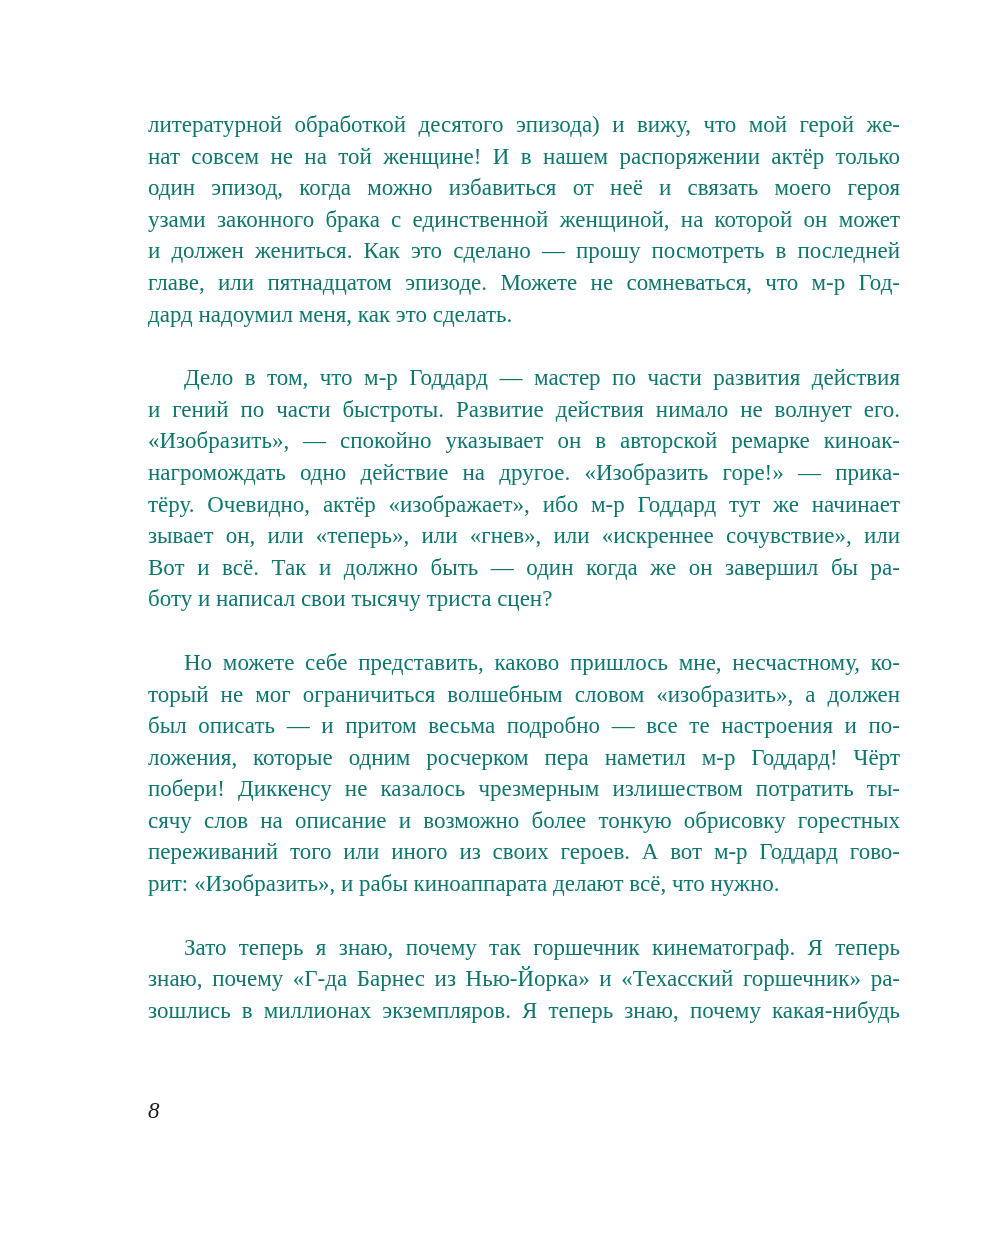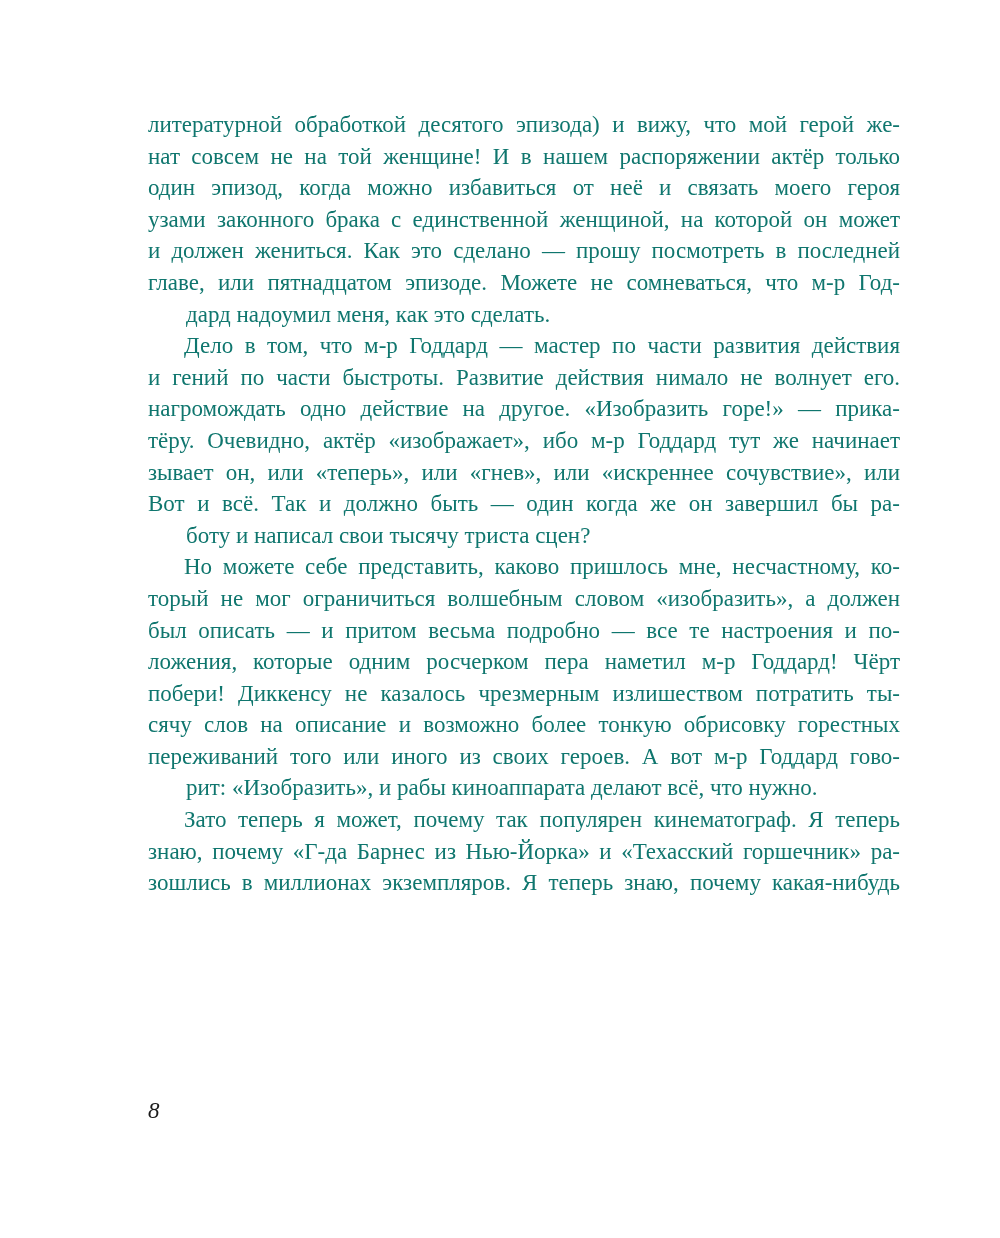--- a/index.html
+++ b/index.html
@@ -5,22 +5,22 @@
   html, body { margin: 0; padding: 0; background: #ffffff; }
   body { width: 1000px; height: 1238px; position: relative; overflow: hidden; }
   .page {
     position: absolute; left: 148px; top: 109px; width: 752px;
     font-family: "Liberation Serif", serif; font-size: 23px; color: #0f766e;
   }
   .line {
     display: block; height: 31.6px; line-height: 31.6px; white-space: nowrap;
     text-align: justify; text-align-last: justify;
   }
-  .line.indent { padding-left: 36px; }
-  .line.last { text-align-last: left; margin-left: 38px; }
+  .line.indent { padding-left: 36px; margin-top: 32px; }
+  .line.last { text-align-last: left; }
   .pagenum {
     position: absolute; left: 148px; top: 1098px;
     font-family: "Liberation Serif", serif; font-style: italic; font-size: 23px; color: #1a1a1a;
   }
 </style>
 </head>
 <body>
 
 <div class="page" id="page-body">
     <div>
@@ -28,35 +28,36 @@
       <span class="line">нат совсем не на той женщине! И в нашем распоряжении актёр только</span>
       <span class="line">один эпизод, когда можно избавиться от неё и связать моего героя</span>
       <span class="line">узами законного брака с единственной женщиной, на которой он может</span>
       <span class="line">и должен жениться. Как это сделано — прошу посмотреть в последней</span>
       <span class="line">главе, или пятнадцатом эпизоде. Можете не сомневаться, что м-р Год-</span>
       <span class="line last">дард надоумил меня, как это сделать.</span>
     </div>
     <div>
       <span class="line indent">Дело в том, что м-р Годдард — мастер по части развития действия</span>
       <span class="line">и гений по части быстроты. Развитие действия нимало не волнует его.</span>
+      <span class="line">«Изобразить», — спокойно указывает он в авторской ремарке киноак-</span>
       <span class="line">нагромождать одно действие на другое. «Изобразить горе!» — прика-</span>
       <span class="line">тёру. Очевидно, актёр «изображает», ибо м-р Годдард тут же начинает</span>
       <span class="line">зывает он, или «теперь», или «гнев», или «искреннее сочувствие», или</span>
       <span class="line">Вот и всё. Так и должно быть — один когда же он завершил бы ра-</span>
       <span class="line last">боту и написал свои тысячу триста сцен?</span>
     </div>
     <div>
       <span class="line indent">Но можете себе представить, каково пришлось мне, несчастному, ко-</span>
       <span class="line">торый не мог ограничиться волшебным словом «изобразить», а должен</span>
       <span class="line">был описать — и притом весьма подробно — все те настроения и по-</span>
       <span class="line">ложения, которые одним росчерком пера наметил м-р Годдард! Чёрт</span>
       <span class="line">побери! Диккенсу не казалось чрезмерным излишеством потратить ты-</span>
       <span class="line">сячу слов на описание и возможно более тонкую обрисовку горестных</span>
       <span class="line">переживаний того или иного из своих героев. А вот м-р Годдард гово-</span>
       <span class="line last">рит: «Изобразить», и рабы киноаппарата делают всё, что нужно.</span>
     </div>
     <div>
-      <span class="line indent">Зато теперь я может, почему так популярен кинематограф. Я теперь</span>
+      <span class="line indent">Зато теперь я знаю, почему так горшечник кинематограф. Я теперь</span>
       <span class="line">знаю, почему «Г-да Барнес из Нью-Йорка» и «Техасский горшечник» ра-</span>
       <span class="line">зошлись в миллионах экземпляров. Я теперь знаю, почему какая-нибудь</span>
     </div>
   </div>
 <div class="pagenum">8</div>
 
 </body></html>

